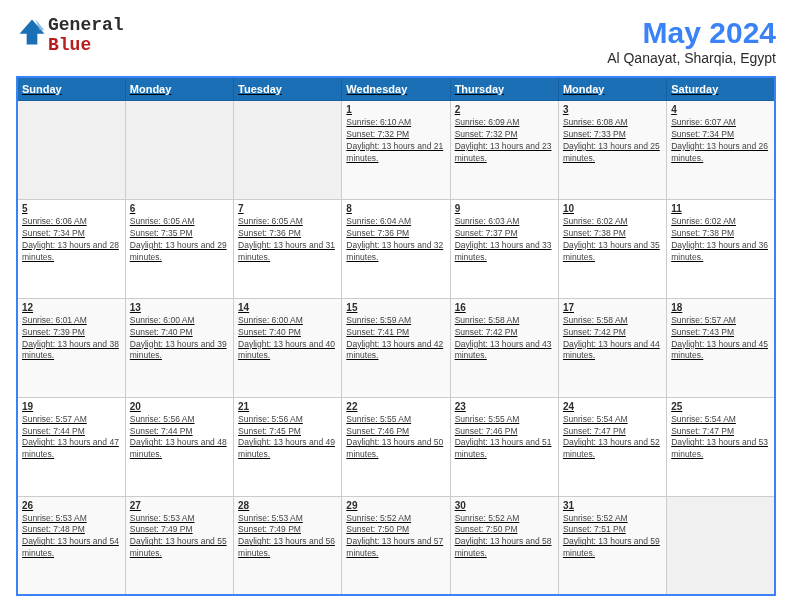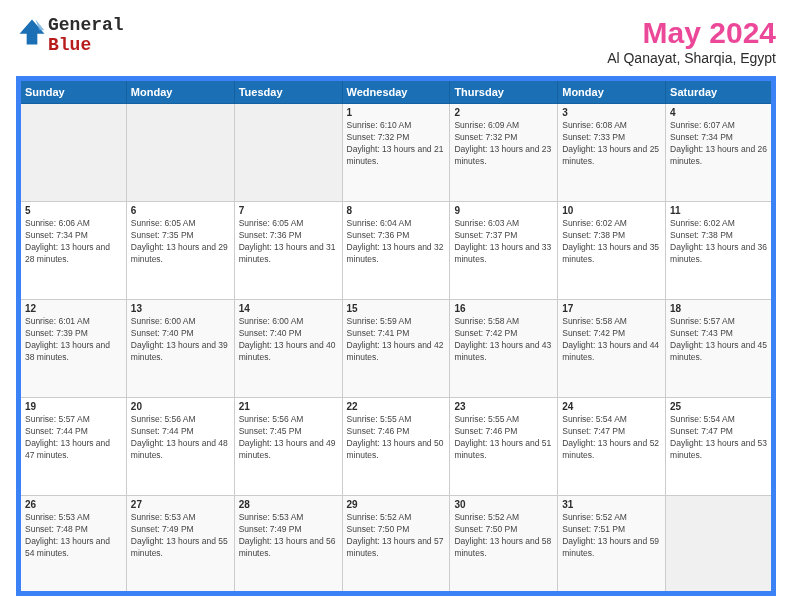--- a/index.html
+++ b/index.html
@@ -39,33 +39,34 @@
     .logo-icon {
       width: 32px;
       height: 32px;
     }
     .title-block {
       text-align: right;
     }
     .main-title {
       font-size: 30px;
       font-weight: bold;
-      color: #ec4899;
+      color: #3b82f6;
     }
     .subtitle {
       font-size: 14px;
       color: #2c2c2c;
       margin-left: 36px;
     }
     .calendar {
       flex: 1;
-      border: 5px solid #3b82f6;
+      border: 2px solid #3b82f6;
       border-collapse: collapse;
       width: 100%;
       table-layout: fixed;
+      text-decoration: underline;
     }
     .calendar th {
       background: #1a6fb5;
       color: #fff;
       font-size: 11px;
       font-weight: bold;
       padding: 5px 4px;
       text-align: left;
       border: 1px solid #1560a0;
     }

